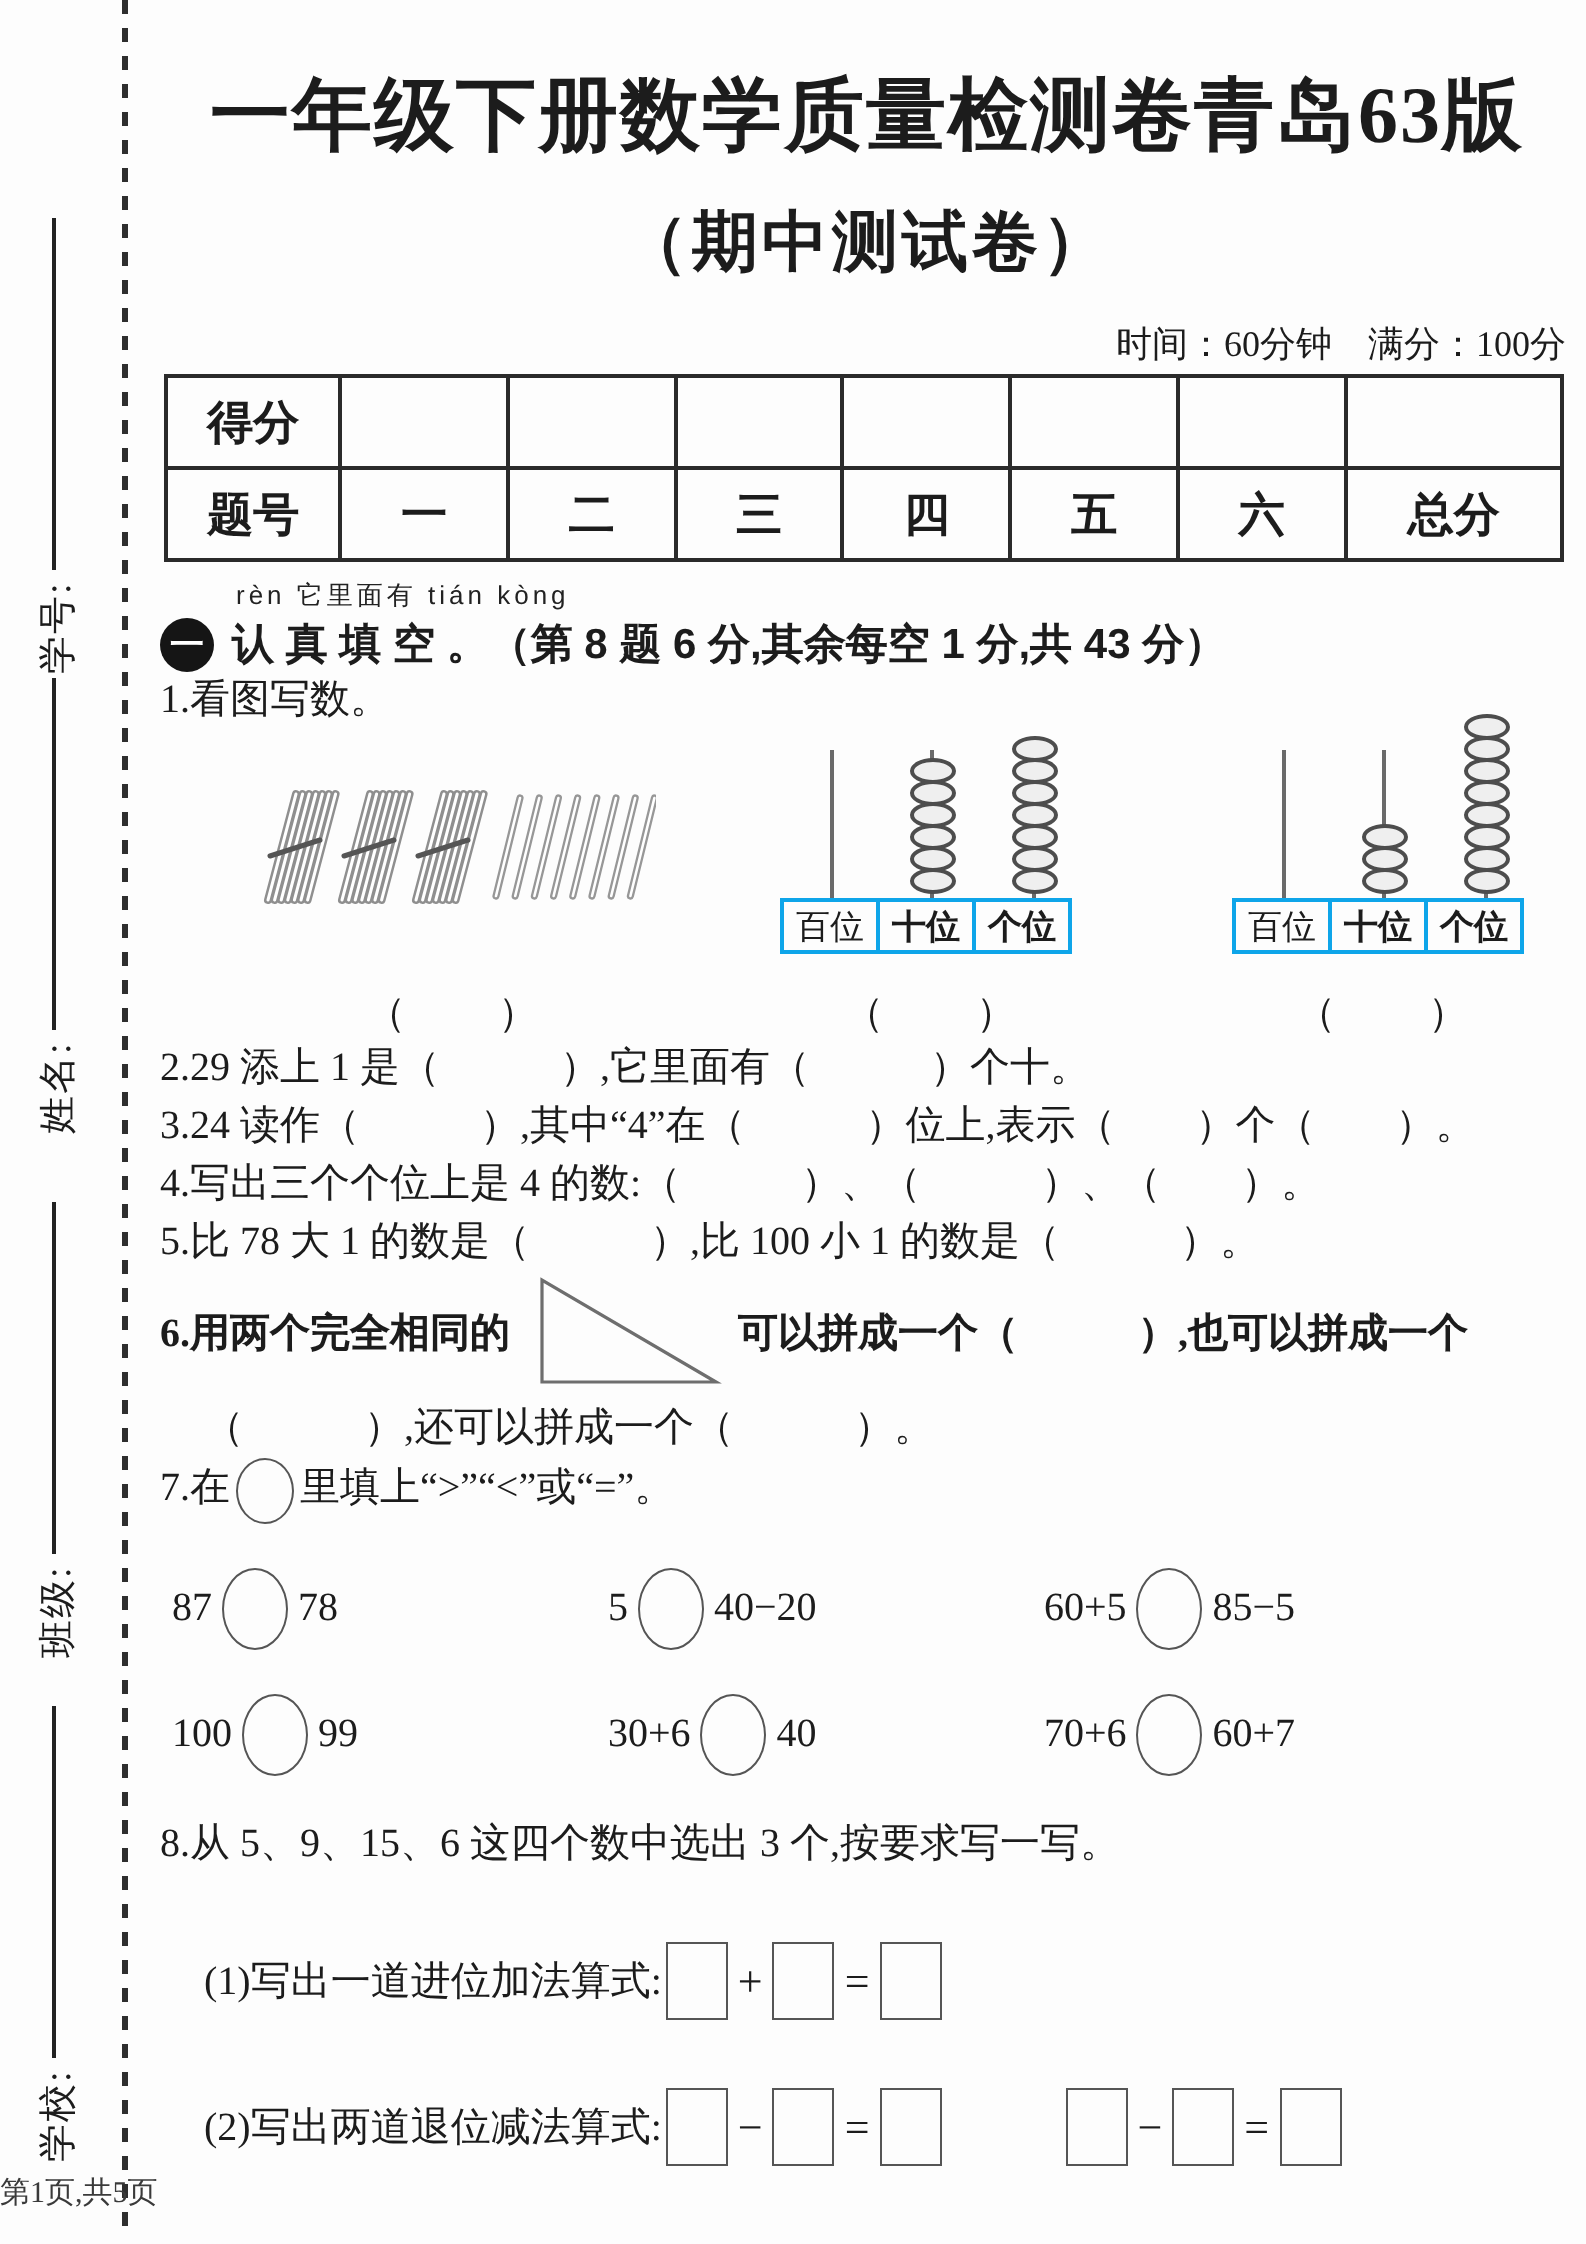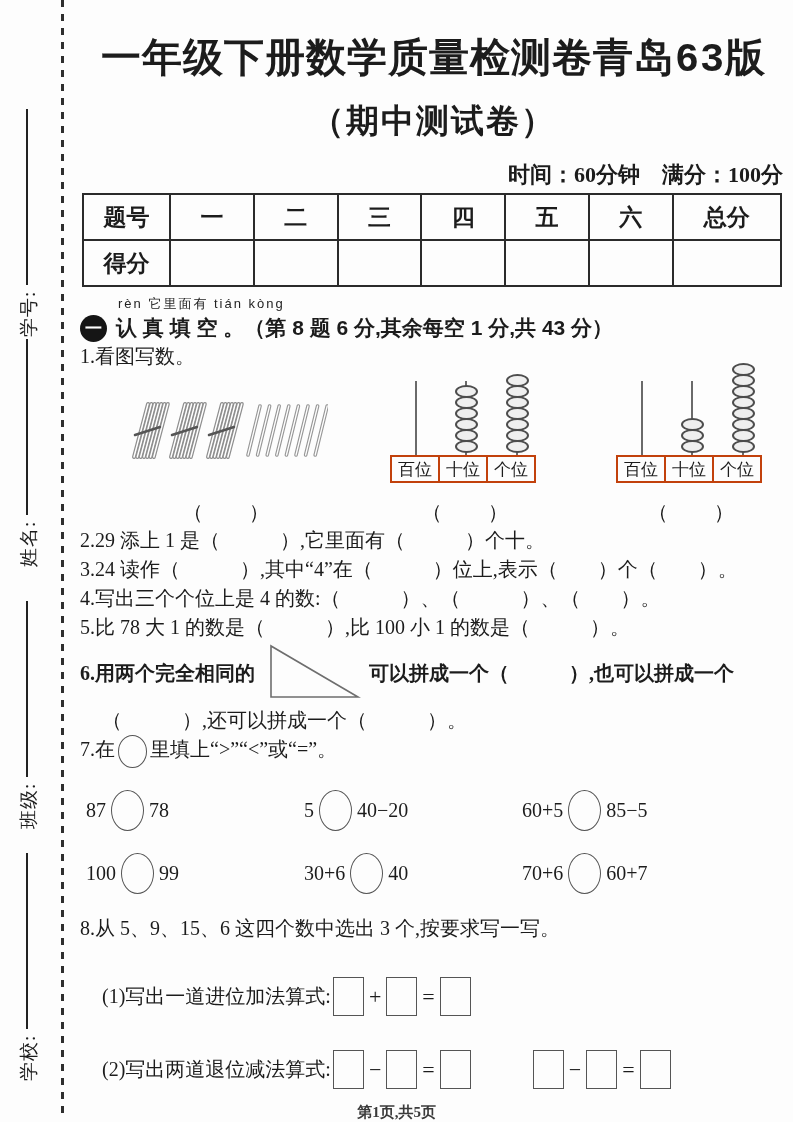--- a/index.html
+++ b/index.html
@@ -10,23 +10,23 @@
   
   .seal-line{position:absolute;left:61px;top:0;bottom:8px;width:3px;
     background:repeating-linear-gradient(to bottom,#2e2e2e 0 7px,transparent 7px 14px);}
   
   .side-group{position:absolute;width:230px;height:28px;display:flex;align-items:center;
     transform:rotate(-90deg);transform-origin:center;}
   .side-label{font-size:19px;letter-spacing:1px;white-space:nowrap;}
   .side-rule{flex:1;border-bottom:2px solid #222;margin:0 2px 6px 6px;height:1px;}
   
   .content{margin-left:80px;margin-right:6px;}
-  .page-title{margin:0;padding-top:30px;text-align:center;font-size:40px;font-weight:700;letter-spacing:1px;font-family:Liberation Mono, monospace;}
+  .page-title{margin:0;padding-top:30px;text-align:center;font-size:40px;font-weight:700;letter-spacing:1px;}
   .page-subtitle{margin:14px 0 0 0;text-align:center;font-size:33px;font-weight:700;letter-spacing:2px;}
-  .meta{ text-align:right;font-size:22px;margin:16px 4px 3px 0;font-weight:700;}
+  .meta{ text-align:right;font-size:18px;margin:16px 4px 3px 0;font-weight:400;}
   
   .score-table{border-collapse:collapse;width:99%;margin-left:2px;}
   .score-table td{border:2.5px solid #2b2b2b;height:42px;text-align:center;
     font-size:23px;font-weight:700;}
   
   .sec{margin-top:8px;}
   .sec-pinyin{font-family:"Liberation Sans","DejaVu Sans",sans-serif;font-size:13px;
     margin-left:38px;letter-spacing:2px;color:#222;}
   .sec-line{display:flex;align-items:center;font-family:"Liberation Sans","DejaVu Sans",sans-serif;
     font-size:21px;font-weight:700;margin-top:1px;}
@@ -39,44 +39,44 @@
   .figures{display:flex;align-items:flex-end;margin-top:10px;}
   .fig{display:flex;flex-direction:column;align-items:center;}
   .fig-answer{font-size:20px;margin-top:16px;letter-spacing:2px;}
   .sticks-box{margin-bottom:14px;}
   .abacus{position:relative;width:152px;padding-top:74px;}
   .rod{position:absolute;top:0;width:2px;height:74px;background:#6a6a6a;}
   .beadcol{position:absolute;bottom:30px;display:flex;flex-direction:column;}
   .bead{width:19px;height:9px;border:2px solid #4d4d4d;border-radius:50%;background:#efefef;}
   .bead + .bead{margin-top:-2px;}
   .pv-row{display:flex;}
-  .pv-cell{width:50px;height:28px;border:2px solid #c2410c;display:flex;align-items:center;
+  .pv-cell{width:50px;height:28px;border:2px solid #0ea5e9;display:flex;align-items:center;
     justify-content:center;font-size:17px;box-sizing:border-box;}
-  .pv-cell + .pv-cell{margin-left:-2px;}
+  .pv-cell + .pv-cell{margin-left:-2px;font-weight:bold;}
   
   .q6-line1{display:flex;align-items:center;font-weight:bold;}
   .q6-tri{margin:0 6px;flex:0 0 auto;}
   .q6-line2{margin-top:2px;margin-left:22px;}
   
   .cmp-circle{display:inline-block;width:31px;height:39px;border:1.5px solid #555;
     border-radius:50%;vertical-align:middle;margin:0 5px;background:#fdfdfd;}
   .cmp-circle.small{width:27px;height:31px;margin:0 3px;}
   .cmp-row{display:flex;margin-top:22px;font-size:20px;align-items:center;}
   .cmp-item{width:218px;display:flex;align-items:center;}
   .cmp-item:first-child{margin-left:6px;}
   
   .q8-part{display:flex;align-items:center;margin-top:34px;margin-left:22px;font-size:20px;}
   .abox{display:inline-block;width:29px;height:37px;border:1.5px solid #555;
     vertical-align:middle;margin:0 2px;background:#fdfdfd;}
   .op{font-size:22px;margin:0 3px;}
   .eq-gap{width:58px;}
   .equation{display:flex;align-items:center;}
   
-  .footer{position:absolute;bottom:0;left:0;width:100%;text-align:center;
-    font-size:15px;color:#3a3a3a;font-weight:bold;}
+  .footer{position:absolute;bottom:16px;left:0;width:100%;text-align:left;
+    font-size:15px;color:#3a3a3a;}
 </style>
 </head>
 <body>
 
 <div class="seal-line"></div>
 
 <div class="side-group" style="left:-86px;top:208px;">
   <span class="side-label">学号:</span>
   <div class="side-rule"></div>
 </div>
@@ -105,38 +105,38 @@
         <col style="width:12%">
         <col style="width:12%">
         <col style="width:12%">
       <col style="width:12%">
         <col style="width:12%">
         <col style="width:12%">
         <col style="width:15.5%">
     </colgroup>
     <tbody>
         <tr>
+      <td>得分</td>
+      <td></td>
+      <td></td>
+      <td></td>
+      <td></td>
+      <td></td>
+      <td></td>
+      <td></td>
+    </tr>
+    <tr>
       <td>题号</td>
       <td>一</td>
       <td>二</td>
       <td>三</td>
       <td>四</td>
       <td>五</td>
       <td>六</td>
       <td>总分</td>
-    </tr>
-    <tr>
-      <td>得分</td>
-      <td></td>
-      <td></td>
-      <td></td>
-      <td></td>
-      <td></td>
-      <td></td>
-      <td></td>
     </tr>
   </tbody>
     </table>
 
   <div class="sec">
     <div class="sec-pinyin">rèn 它里面有 tián kòng</div>
     <div class="sec-line">
       <span class="sec-icon">一</span>
       <span>认 真 填 空 。</span>
       <span>（第 8 题 6 分,其余每空 1 分,共 43 分）</span>

